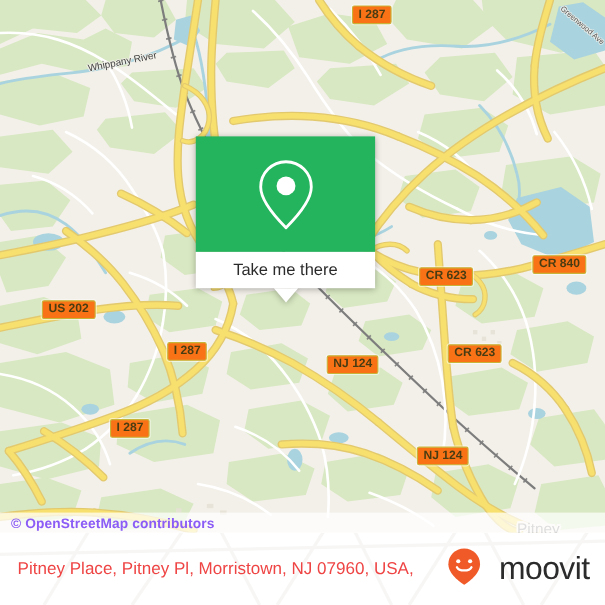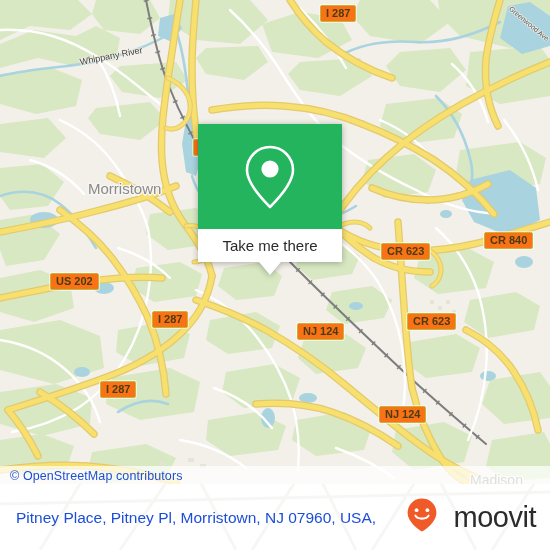--- a/index.html
+++ b/index.html
@@ -17,22 +17,23 @@
     overflow:hidden;
   }
   .svgmap { position:absolute; left:0; top:0; width:550px; height:484px; }
 
   
   #osm-attrib {
     position:absolute; left:0; top:466px; width:550px; height:20px;
     background:rgba(255,255,255,0.72);
     display:flex; align-items:center;
     padding-left:10px;
-    font-size:12.5px; color:#1d4ed8; letter-spacing:0.1px;
+    font-size:12.5px; color:#8b5cf6; letter-spacing:0.1px;
     z-index:40;
+    font-weight:bold;
   }
 
   
   .maplabel {
     position:absolute; z-index:25;
     color:#8a8a8a;
     font-size:15px;
     white-space:nowrap;
     text-shadow:
       -1.5px 0 #f7f5f0, 1.5px 0 #f7f5f0, 0 -1.5px #f7f5f0, 0 1.5px #f7f5f0,
@@ -59,22 +60,22 @@
     color:#4a3c12;
     font-size:11px; font-weight:bold;
     padding:1px 5px 2px 5px;
     line-height:12px;
     white-space:nowrap;
     box-shadow:0 0 0 1px rgba(255,255,255,0.55);
   }
 
   
   #popup-card {
-    position:absolute; left:198px; top:124px;
-    width:144px; z-index:60;
+    position:absolute; left:178px; top:124px;
+    width:163px; z-index:60;
     filter:drop-shadow(0 1px 3px rgba(0,0,0,0.30));
   }
   #popup-green {
     height:105px; background:#23b45d;
     display:flex; align-items:center; justify-content:center;
   }
   #popup-green svg { display:block; }
   #popup-button {
     height:33px; background:#ffffff;
     display:flex; align-items:center; justify-content:center;
@@ -100,21 +101,21 @@
     opacity:0.5;
   }
   #footer-inner {
     position:absolute; left:0; top:0; width:550px; height:66px;
     display:flex; align-items:center;
     padding:0 14px 0 16px;
     z-index:5;
   }
   #footer-address {
     flex:1;
-    font-size:15.5px; line-height:21px; color:#1d4ed8;
+    font-size:15.5px; line-height:21px; color:#ef4444;
     padding-right:6px;
   }
   #moovit-logo {
     display:flex; align-items:center; gap:17px;
     flex:none;
   }
   #moovit-wordmark {
     font-size:29px; line-height:29px; color:#2b2b2b;
     letter-spacing:-0.5px;
   }
@@ -356,32 +357,31 @@
       <rect x="438" y="306" width="4" height="4"></rect>
       <rect x="446" y="300" width="4" height="4"></rect>
       <rect x="434" y="314" width="4" height="4"></rect>
       <rect x="452" y="310" width="4" height="4"></rect>
       <rect x="188" y="458" width="6" height="4"></rect>
       <rect x="200" y="464" width="6" height="4"></rect>
       <rect x="160" y="462" width="5" height="4"></rect>
     </g>
   </svg>
 
-  <div class="maplabel" style="left:88px; top:180px;">Morristown</div>
-  <div class="maplabel" style="left:470px; top:472px; font-size:14px;">Madison</div>
+  <div class="maplabel" style="left:470px; top:472px; font-size:14px;">Pitney</div>
 
   <div class="riverlabel" style="left:80px; top:57px; transform:rotate(-11deg); transform-origin:left center;">Whippany River</div>
 
   <div class="tinylabel" style="left:510px; top:4px; transform:rotate(40deg); transform-origin:left center;">Greenwood Ave</div>
 
   <div class="shield" style="left:320px; top:5px;">I 287</div>
   <div class="shield" style="left:193px; top:99px;margin-top:40px;">CR 650</div>
   <div class="shield" style="left:381px; top:243px;">CR 623</div>
   <div class="shield" style="left:484px; top:232px;">CR 840</div>
-  <div class="shield" style="left:38px;  top:273px;margin-left:12px;">US 202</div>
+  <div class="shield" style="left:38px;  top:273px;">US 202</div>
   <div class="shield" style="left:152px; top:311px;">I 287</div>
   <div class="shield" style="left:407px; top:313px;">CR 623</div>
   <div class="shield" style="left:297px; top:323px;">NJ 124</div>
   <div class="shield" style="left:100px; top:381px;">I 287</div>
   <div class="shield" style="left:379px; top:406px;">NJ 124</div>
 
   <div id="osm-attrib">
     <span>© OpenStreetMap contributors</span>
   </div>
 

